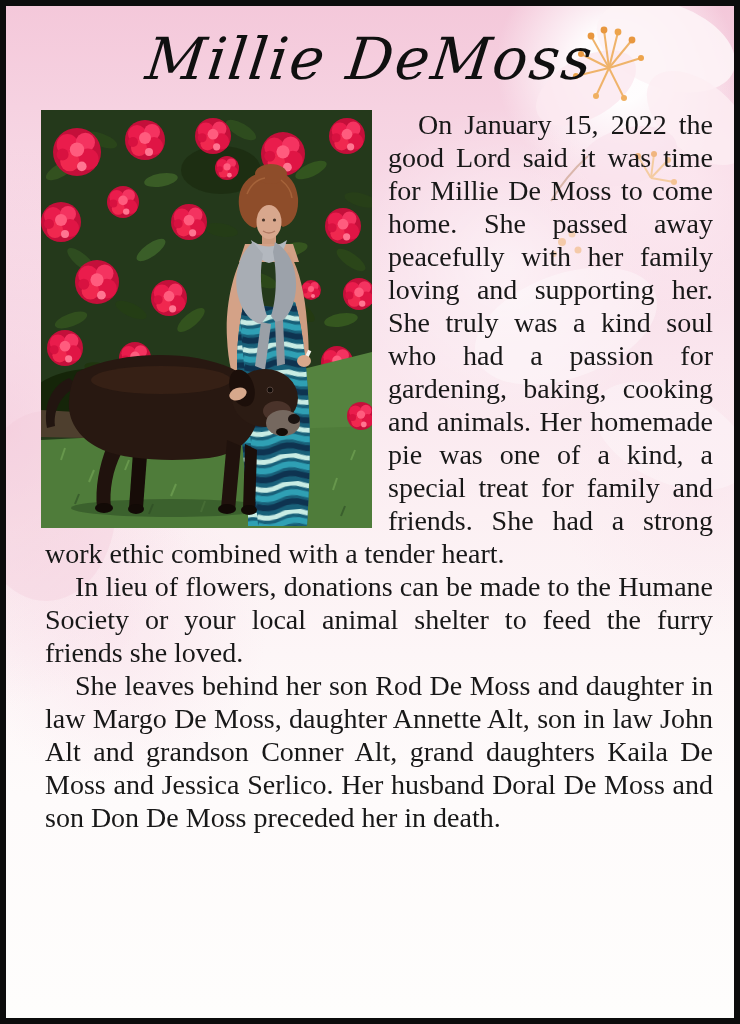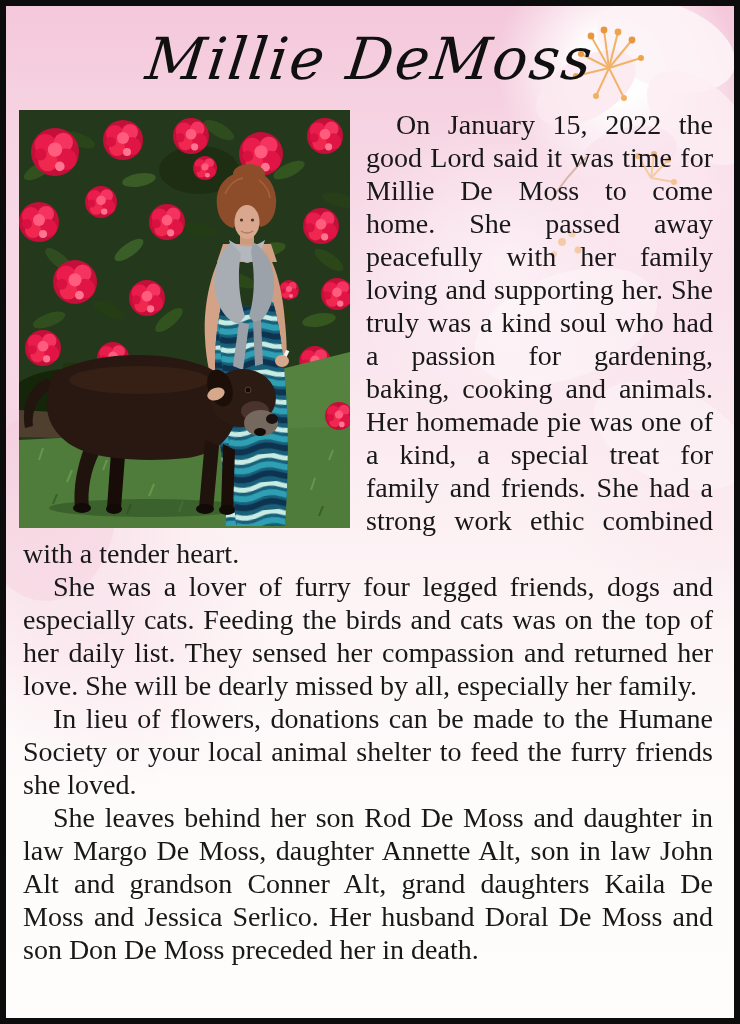--- a/index.html
+++ b/index.html
@@ -25,21 +25,21 @@
     margin:8px 0 4px;
     text-align:center;
     font-family:"DejaVu Serif","Liberation Serif",serif;
     font-style:italic;font-weight:500;
     font-size:58px;line-height:90px;
     letter-spacing:2px;color:#101010;
     transform:skewX(-7deg);
   }
   .content{
     position:relative;z-index:2;
-    padding:0 21px 0 17px;
+    padding:0 21px 0 39px;
     font-size:28px;line-height:33px;
     color:#181818;text-align:justify;
   }
   .content p{margin:0;text-indent:30px;}
   .photo{
     float:left;
     width:331px;height:418px;
     margin:2px 16px 9px -4px;
     display:block;
   }
@@ -237,18 +237,17 @@
         <ellipse cx="253" cy="309" rx="6" ry="5" fill="#1a1210"></ellipse>
         <ellipse cx="241" cy="322" rx="6" ry="4" fill="#140c08"></ellipse>
         <circle cx="229" cy="280" r="3" fill="#120b07" stroke="#53413a" stroke-width="1"></circle>
         <ellipse cx="197" cy="284" rx="9" ry="6" transform="rotate(-20 197 284)" fill="#d6a88c"></ellipse>
       </g>
 
       <use href="#bloom" transform="translate(320 306) scale(.7)"></use>
     </svg>
 
     <p>On January 15, 2022 the good Lord said it was time for Millie De Moss to come home. She passed away peacefully with her family loving and supporting her. She truly was a kind soul who had a passion for gardening, baking, cooking and animals. Her homemade pie was one of a kind, a special treat for family and friends. She had a strong work ethic combined with a tender heart.</p>
-    <p>She was a lover of furry four legged friends, dogs and especially cats. Feeding the birds and cats was on the top of her daily list. They sensed her compassion and returned her love. She will be dearly missed by all, especially her family.</p>
     <p>In lieu of flowers, donations can be made to the Humane Society or your local animal shelter to feed the furry friends she loved.</p>
     <p>She leaves behind her son Rod De Moss and daughter in law Margo De Moss, daughter Annette Alt, son in law John Alt and grandson Conner Alt, grand daughters Kaila De Moss and Jessica Serlico. Her husband Doral De Moss and son Don De Moss preceded her in death.</p>
   </div>
 
 </div>
 
 </body></html>

